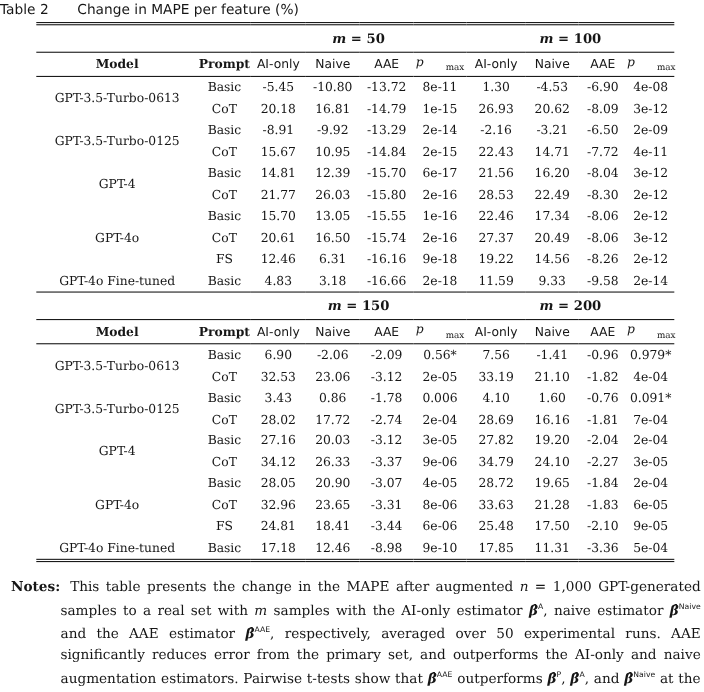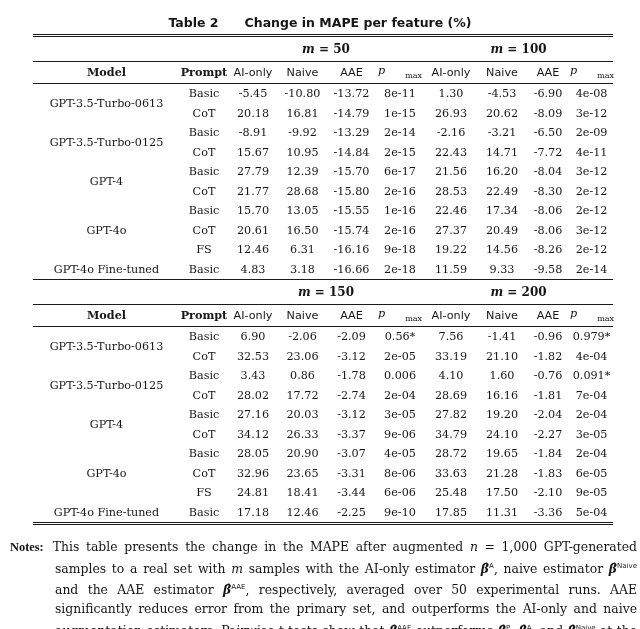--- a/index.html
+++ b/index.html
@@ -1,42 +1,42 @@
 <!DOCTYPE html>
 <html><head>
 <meta charset="utf-8">
 <style>
   html,body{margin:0;padding:0;}
   body{
     width:640px;height:629px;overflow:hidden;background:#ffffff;color:#161616;
     font-family:"DejaVu Serif","Liberation Serif",serif;
   }
   .title{
-    margin-top:15px;text-align:center;
+    margin-top:1px;text-align:left;
     font-family:"DejaVu Sans","Liberation Sans",sans-serif;
-    font-weight:700;font-size:12.5px;
+    font-weight:400;font-size:12.5px;
   }
   .title .sp{display:inline-block;width:26px;}
   table.results{border-collapse:collapse;table-layout:fixed;width:580px;margin:4px 0 0 33px;}
   table.results td{text-align:center;vertical-align:middle;padding:0;font-size:11.2px;line-height:1;}
   tr.m-row td{height:24px;font-size:12px;font-weight:bold;}
   tr.head-row td{height:21px;}
   .t-boldhead{font-weight:700;font-size:12px;}
   .t-sans{font-family:"DejaVu Sans","Liberation Sans",sans-serif;font-size:10.7px;}
   tr.data-row td{height:19.5px;}
   tr.rule td{border-bottom:1px solid #1a1a1a;}
   tr.top-double td{border-top:3px double #1a1a1a;}
   tr.bottom-double td{border-bottom:3px double #1a1a1a;}
   .model-cell{font-size:11.4px;}
   td sub{font-size:8px;margin-left:20px;}
   .notes{
     margin:13px 3px 0 10px;font-size:12.4px;line-height:18.6px;
     text-align:justify;padding-left:45px;text-indent:-45px;
   }
-  .notes-label{font-weight:700;margin-right:9px;font-family:Liberation Serif, serif;}
+  .notes-label{font-weight:700;margin-right:9px;}
   .notes i{font-style:italic;}
   .beta{font-weight:700;font-style:italic;}
   .beta sup{
     font-style:normal;font-weight:400;font-size:7px;
     font-family:"DejaVu Sans","Liberation Sans",sans-serif;
   }
 </style>
 </head>
 <body>
 
@@ -118,33 +118,33 @@
           <td class="value-cell">-14.84</td>
           <td class="value-cell">2e-15</td>
           <td class="value-cell">22.43</td>
           <td class="value-cell">14.71</td>
           <td class="value-cell">-7.72</td>
           <td class="value-cell">4e-11</td>
         </tr>
         <tr class="data-row">
           <td class="model-cell" rowspan="2">GPT-4</td>
           <td class="prompt-cell">Basic</td>
-          <td class="value-cell">27.79</td>
+          <td class="value-cell">14.81</td>
           <td class="value-cell">12.39</td>
           <td class="value-cell">-15.70</td>
           <td class="value-cell">6e-17</td>
           <td class="value-cell">21.56</td>
           <td class="value-cell">16.20</td>
           <td class="value-cell">-8.04</td>
           <td class="value-cell">3e-12</td>
         </tr>
         <tr class="data-row">
           <td class="prompt-cell">CoT</td>
           <td class="value-cell">21.77</td>
-          <td class="value-cell">28.68</td>
+          <td class="value-cell">26.03</td>
           <td class="value-cell">-15.80</td>
           <td class="value-cell">2e-16</td>
           <td class="value-cell">28.53</td>
           <td class="value-cell">22.49</td>
           <td class="value-cell">-8.30</td>
           <td class="value-cell">2e-12</td>
         </tr>
         <tr class="data-row">
           <td class="model-cell" rowspan="3">GPT-4o</td>
           <td class="prompt-cell">Basic</td>
@@ -311,21 +311,21 @@
           <td class="value-cell">25.48</td>
           <td class="value-cell">17.50</td>
           <td class="value-cell">-2.10</td>
           <td class="value-cell">9e-05</td>
         </tr>
         <tr class="data-row bottom-double">
           <td class="model-cell" rowspan="1">GPT-4o Fine-tuned</td>
           <td class="prompt-cell">Basic</td>
           <td class="value-cell">17.18</td>
           <td class="value-cell">12.46</td>
-          <td class="value-cell">-2.25</td>
+          <td class="value-cell">-8.98</td>
           <td class="value-cell">9e-10</td>
           <td class="value-cell">17.85</td>
           <td class="value-cell">11.31</td>
           <td class="value-cell">-3.36</td>
           <td class="value-cell">5e-04</td>
         </tr>
       </tbody>
     </table>
 
   <div class="notes">

